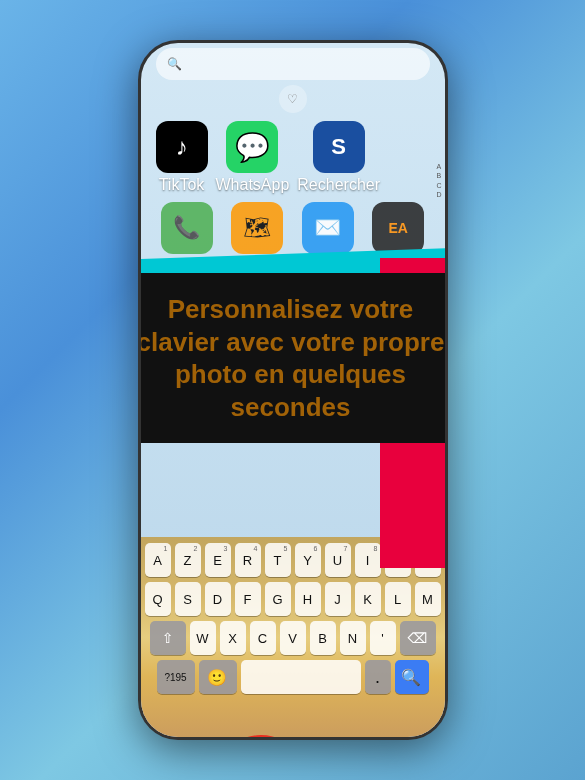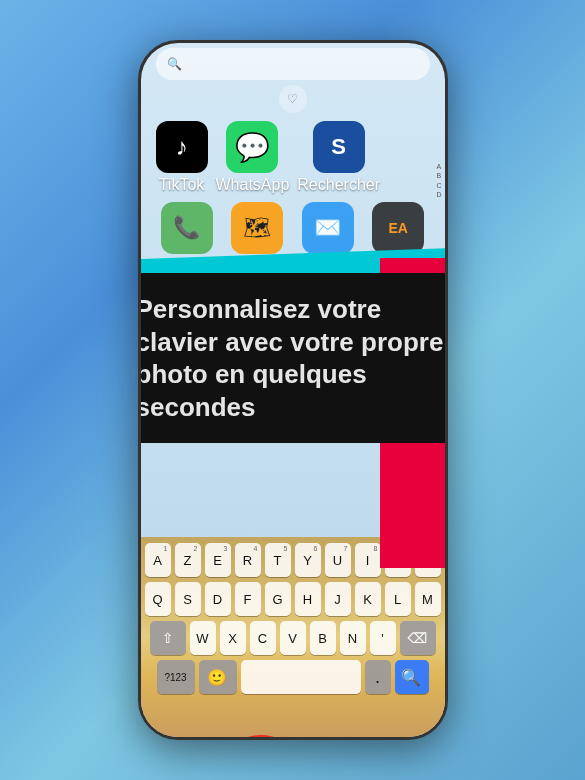--- a/index.html
+++ b/index.html
@@ -172,23 +172,24 @@
       left: -30px;
       width: 360px;
       background: #111;
       padding: 20px 25px;
       z-index: 30;
     }
 
     .overlay-text {
       font-size: 26px;
       font-weight: 900;
-      color: #e5e5e5;
+      color: #a16207;
       line-height: 1.25;
       font-family: Arial Black, Arial, sans-serif;
+      text-align: center;
     }
 
     
     .keyboard-area {
       position: absolute;
       bottom: 0;
       left: 0;
       right: 0;
       height: 200px;
       background: #d1d5db;
@@ -546,21 +547,21 @@
                 <span style="font-size:14px;">⌫</span>
               </div>
           </div>
 
           <div style="position:relative;">
             <div class="circle-annotation"></div>
           </div>
 
           <div class="key-bottom-row">
             <div class="key-123">
-              <span>?123</span>
+              <span>?195</span>
             </div>
             <div class="key-emoji">
               <span>🙂</span>
             </div>
             <div class="key space-key">
               <span style="font-size:9px; color:#666;"></span>
             </div>
             <div class="key-dot">
               <span>.</span>
             </div>

